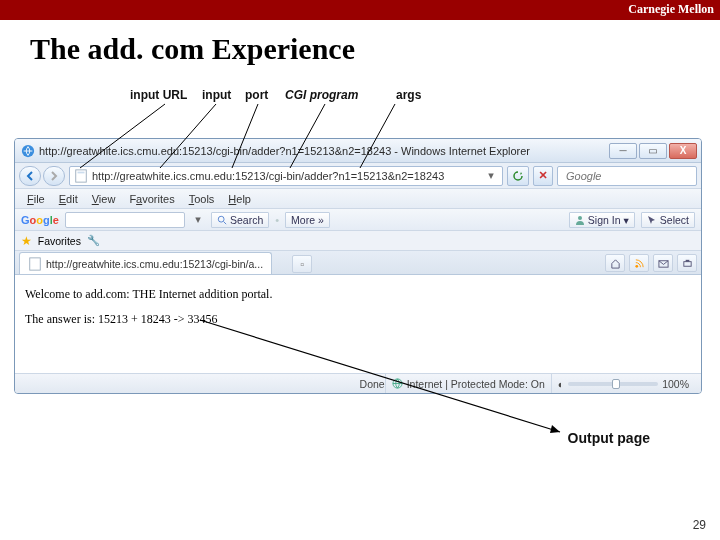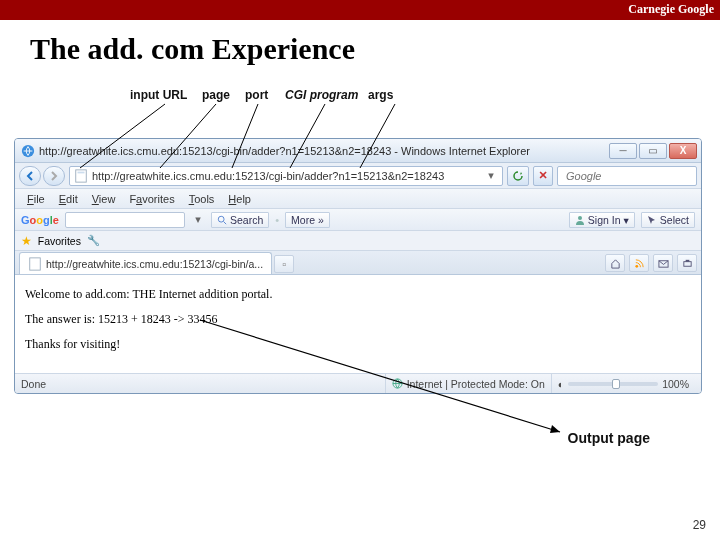--- a/index.html
+++ b/index.html
@@ -11,21 +11,21 @@
   .brand-text { position: absolute; right: 6px; top: 2px; color: #fff; font-weight: bold; font-size: 12px; font-family: Georgia, serif; }
 
   .title { position: absolute; left: 30px; top: 32px; font-size: 30px; font-weight: bold; font-family: Georgia, 'Times New Roman', serif; color: #000; }
 
   .labels-row { position: absolute; top: 88px; left: 0; width: 720px; height: 24px; font-family: Arial, sans-serif; font-size: 12px; font-weight: bold; color: #111; }
   .lbl { position: absolute; top: 0; }
   .lbl-inputurl { left: 130px; }
   .lbl-host { left: 202px; }
   .lbl-port { left: 245px; }
   .lbl-cgi { left: 285px; font-style: italic; }
-  .lbl-args { left: 368px; }
+  .lbl-args { left: 396px; }
 
   .browser {
     position: absolute; left: 14px; top: 138px; width: 688px; height: 256px;
     border: 1px solid #7b98b8; border-radius: 4px;
     display: flex; flex-direction: column;
     background: linear-gradient(#eaf1fb, #d9e6f4 24px, #e9eef5 24px, #f5f7fa);
     font-family: "Segoe UI", Tahoma, sans-serif; font-size: 11px;
     overflow: hidden;
   }
   .b-titlebar {
@@ -60,56 +60,56 @@
   .g-logo { font-weight:bold; }
   .g-logo .g1{color:#4285F4;} .g-logo .g2{color:#EA4335;} .g-logo .g3{color:#FBBC05;} .g-logo .g4{color:#4285F4;} .g-logo .g5{color:#34A853;} .g-logo .g6{color:#EA4335;}
   .gsearch { width:120px; height:16px; border:1px solid #b7c6da; background:#fff; display:flex; align-items:center; padding:0 3px; border-radius:2px; }
   .gsearch input { width:100%; border:none; outline:none; font-size:10px; }
   .toolbar-spacer { flex:1; }
 
   .b-favbar { height:20px; display:flex; align-items:center; padding:0 6px; gap:6px; background:#eef2f8; border-bottom:1px solid #cdd8e6; font-size:10.5px; }
   .favstar { color:#f5b301; font-size:12px; }
   .wrench { color:#777; }
 
-  .b-tabrow { height:24px; display:flex; align-items:flex-end; padding:0 4px; gap:0; background:linear-gradient(#e6edf6,#dbe4ef); border-bottom:1px solid #b7c8dc; }
+  .b-tabrow { height:24px; display:flex; align-items:flex-end; padding:0 4px; gap:18px; background:linear-gradient(#e6edf6,#dbe4ef); border-bottom:1px solid #b7c8dc; }
   .tab { height:22px; background:#fff; border:1px solid #b7c8dc; border-bottom:none; border-radius:3px 3px 0 0; display:flex; align-items:center; padding:0 8px; gap:4px; font-size:10.5px; color:#333; max-width: 320px; }
   .newtab { width:20px; height:18px; border:1px solid #c6d2e2; background:linear-gradient(#f7fbff,#e1e9f3); border-radius:2px; display:flex;align-items:center;justify-content:center; color:#888; margin-bottom:1px; margin-left:2px; }
   .tab-right { margin-left:auto; display:flex; gap:4px; padding-bottom:2px; }
   .tinybtn { width:20px; height:18px; border:1px solid #c6d2e2; background:linear-gradient(#f7fbff,#e1e9f3); border-radius:2px; display:flex;align-items:center;justify-content:center; }
 
   .b-content { flex:1; background:#fff; padding:8px 10px; font-family: "Times New Roman", serif; font-size:12px; color:#000000; }
   .b-content p { margin: 4px 0 10px 0; }
 
   .b-status { height:20px; display:flex; align-items:center; padding:0 6px; background:linear-gradient(#f2f5fa,#e2e9f2); border-top:1px solid #cdd8e6; font-size:10.5px; color:#444; }
-  .status-left { flex:1; }
+  .status-left { flex:1;text-align:right; }
   .status-seg { display:flex; align-items:center; gap:4px; padding:0 6px; border-left:1px solid #cdd8e6; height:100%; }
   .zoomtrack { width:90px; height:4px; background:#cfd9e6; border-radius:2px; position:relative; }
   .zoomthumb { position:absolute; left:44px; top:-3px; width:8px; height:10px; background:#fff; border:1px solid #9ab; border-radius:2px; }
 
   .output-label { position:absolute; right:70px; top:430px; font-weight:bold; font-size:14px; color:#111; }
   .pagenum { position:absolute; right:14px; bottom:8px; font-size:12px; color:#333; }
 
   .annot-svg { position:absolute; left:0; top:0; width:720px; height:540px; pointer-events:none; }
 
   .ie-e { width:14px; height:14px; }
 </style>
 </head>
 <body>
 
 <div class="slide">
 
   <div class="brand-bar">
-    <span class="brand-text">Carnegie Google</span>
+    <span class="brand-text">Carnegie Mellon</span>
   </div>
 
   <div class="title">The add. com Experience</div>
 
   <div class="labels-row">
     <span class="lbl lbl-inputurl">input URL</span>
-    <span class="lbl lbl-host">page</span>
+    <span class="lbl lbl-host">input</span>
     <span class="lbl lbl-port">port</span>
     <span class="lbl lbl-cgi">CGI program</span>
     <span class="lbl lbl-args">args</span>
   </div>
 
   <div class="browser">
 
     <div class="b-titlebar">
       <svg class="b-favicon" viewBox="0 0 16 16">
           <circle cx="8" cy="8" r="7" fill="#3b8ede"></circle>
@@ -241,21 +241,20 @@
               <rect x="2" y="4" width="8" height="5" stroke="#557" fill="none"></rect>
               <rect x="4" y="2" width="4" height="2" fill="#557"></rect>
             </svg>
           </div>
       </div>
     </div>
 
     <div class="b-content">
       <p>Welcome to add.com: THE Internet addition portal.</p>
       <p>The answer is: 15213 + 18243 -&gt; 33456</p>
-      <p>Thanks for visiting!</p>
     </div>
 
     <div class="b-status">
       <span class="status-left">Done</span>
       <div class="status-seg">
         <svg width="11" height="11" viewBox="0 0 12 12">
             <circle cx="6" cy="6" r="5" fill="none" stroke="#4a8"></circle>
             <path d="M1 6h10M6 1a8 8 0 010 10M6 1a8 8 0 000 10" stroke="#4a8" fill="none"></path>
           </svg>
         <span>Internet | Protected Mode: On</span>

